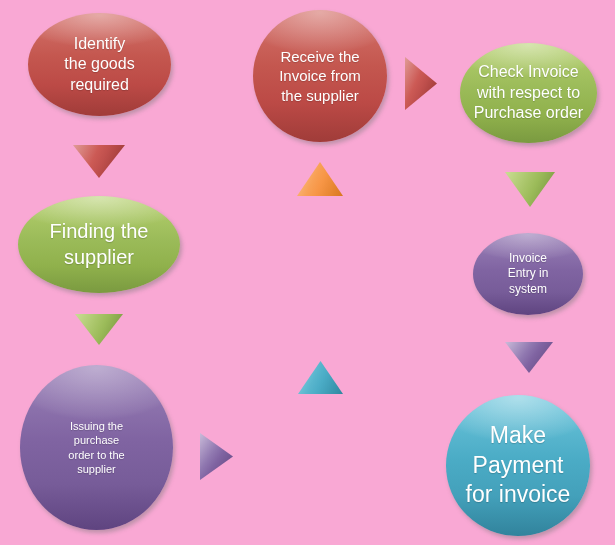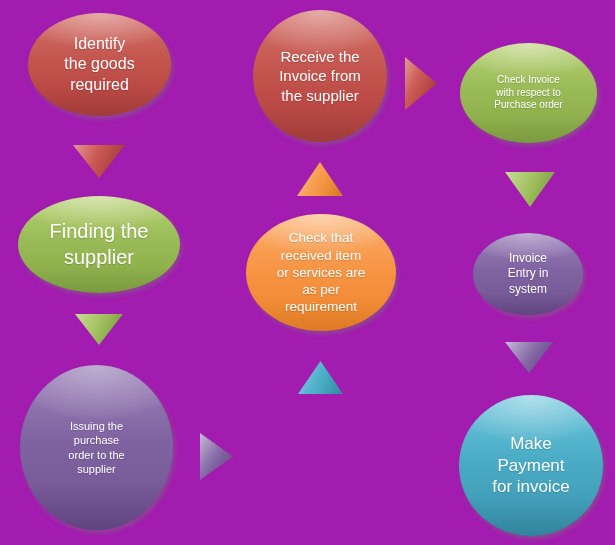--- a/index.html
+++ b/index.html
@@ -1,17 +1,17 @@
 <!DOCTYPE html>
 <html><head>
 <meta charset="utf-8">
 <style>
   html,body{margin:0;padding:0;background:#ffffff;}
   .canvas{
-    position:relative;width:615px;height:545px;background:#a21caf;overflow:hidden;
+    position:relative;width:615px;height:545px;background:#f9a8d4;overflow:hidden;
     font-family:"Liberation Sans",sans-serif;
   }
   .node{
     position:absolute;border-radius:50%;
     display:flex;align-items:center;justify-content:center;
     text-align:center;color:#ffffff;white-space:pre-line;
     line-height:1.28;text-shadow:0 1px 1px rgba(0,0,0,0.18);
     box-shadow:2px 3px 4px rgba(120,120,120,0.45);
   }
   .node .lbl{padding:4px 10px;}
@@ -31,23 +31,23 @@
   .c-orange{background:
     radial-gradient(ellipse 92% 48% at 50% 2%, rgba(255,255,255,0.45), rgba(255,255,255,0.06) 60%, rgba(255,255,255,0) 66%),
     linear-gradient(180deg,#fbae6b 0%,#f79646 45%,#f28c38 72%,#dd7a22 100%);}
   
   .n1{left:28px;top:13px;width:143px;height:103px;font-size:16px;}
   .n2{left:18px;top:196px;width:162px;height:97px;font-size:20px;}
   .n3{left:20px;top:365px;width:153px;height:165px;font-size:11px;}
   .n4{left:259px;top:406px;width:125px;height:123px;font-size:15px;}
   .n5{left:246px;top:214px;width:150px;height:117px;font-size:13.5px;}
   .n6{left:253px;top:10px;width:134px;height:132px;font-size:15px;text-align:center;}
-  .n7{left:460px;top:43px;width:137px;height:100px;font-size:10px;}
+  .n7{left:460px;top:43px;width:137px;height:100px;font-size:16px;}
   .n8{left:473px;top:233px;width:110px;height:82px;font-size:12px;}
-  .n9{left:459px;top:395px;width:144px;height:141px;font-size:17px;}
+  .n9{left:446px;top:395px;width:144px;height:141px;font-size:23px;}
   
   .tri{position:absolute;filter:drop-shadow(1px 2px 1.5px rgba(0,0,0,0.30));}
   .tri-down{clip-path:polygon(0 0,100% 0,50% 100%);}
   .tri-up{clip-path:polygon(50% 0,100% 100%,0 100%);}
   .tri-right{clip-path:polygon(0 0,100% 50%,0 100%);}
   .a-red{background:linear-gradient(115deg,#e09c97 0%,#cc5a55 40%,#c0504d 55%,#8e302e 100%);}
   .a-green{background:linear-gradient(115deg,#cade94 0%,#a8c468 40%,#9bbb59 55%,#6f8c3a 100%);}
   .a-purple{background:linear-gradient(125deg,#cabbd9 0%,#9078b0 40%,#8064a2 55%,#5d4279 100%);}
   .a-teal{background:linear-gradient(115deg,#8ed5e5 0%,#58b5cd 40%,#4bacc6 55%,#2f87a0 100%);}
   .a-orange{background:linear-gradient(115deg,#fcc795 0%,#f8a055 40%,#f79646 55%,#d8771f 100%);}
@@ -81,27 +81,20 @@
   <div class="node n3 c-purple">
     <span class="lbl">Issuing the
 purchase
 order to the
 supplier</span>
   </div>
   <div class="tri tri-right a-purple a3"></div>
 
   <div class="tri tri-up a-teal a4"></div>
 
-  <div class="node n5 c-orange">
-    <span class="lbl">Check that
-received item
-or services are
-as per
-requirement</span>
-  </div>
   <div class="tri tri-up a-orange a5"></div>
 
   <div class="node n6 c-red">
     <span class="lbl">Receive the
 Invoice from
 the supplier</span>
   </div>
   <div class="tri tri-right a-red a6"></div>
 
   <div class="node n7 c-green">

